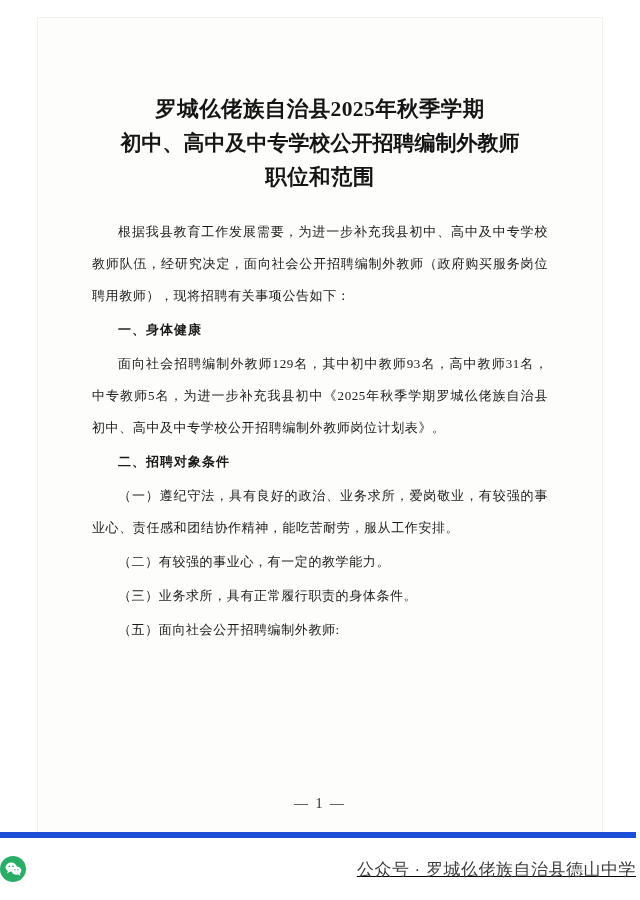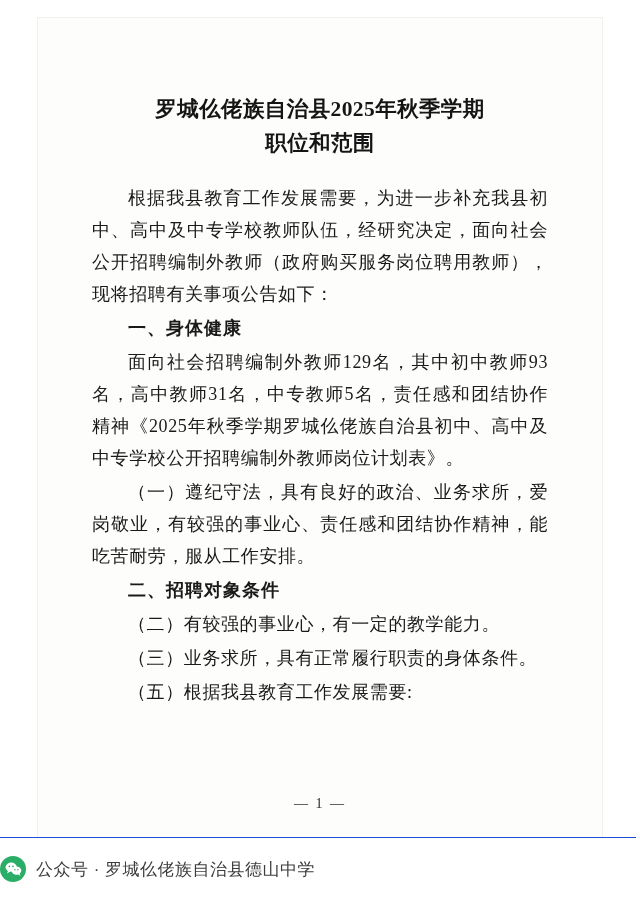--- a/index.html
+++ b/index.html
@@ -50,21 +50,21 @@
   .doc-title .tline.l2 {
     letter-spacing: 0px;
     font-size: 21px;
   }
   .body-text {
     margin-top: 22px;
     color: #1a1a1a;
   }
   p.para {
     margin: 0 0 2px 0;
-    font-size: 18px;
+    font-size: 13px;
     line-height: 32px;
     letter-spacing: 0.6px;
     text-align: justify;
     text-justify: inter-ideograph;
     color: #1a1a1a;
   }
   p.para.indent {
     text-indent: 2em;
   }
   p.para.heading {
@@ -84,23 +84,24 @@
   }
   .footer-bar {
     position: absolute;
     left: 0;
     right: 0;
     bottom: 0;
     height: 62px;
     background: #ffffff;
     display: flex;
     align-items: center;
-    justify-content: flex-start;
+    justify-content: space-between;
     gap: 10px;
-    border-top: 1px solid #1d4ed8;
+    border-top: 6px solid #1d4ed8;
+    text-decoration: underline;
   }
   .wechat-icon {
     width: 26px;
     height: 26px;
     border-radius: 50%;
     background: #2aae67;
     display: inline-flex;
     align-items: center;
     justify-content: center;
     flex: 0 0 auto;
@@ -117,32 +118,33 @@
 </head>
 <body>
 
 <div class="page">
 
   <div class="doc-sheet">
     <div class="doc-inner">
 
       <h1 class="doc-title">
         <span class="tline l1">罗城仫佬族自治县2025年秋季学期</span>
+        <span class="tline l2">初中、高中及中专学校公开招聘编制外教师</span>
         <span class="tline l3">职位和范围</span>
       </h1>
 
       <div class="body-text">
         <p class="para indent">根据我县教育工作发展需要，为进一步补充我县初中、高中及中专学校教师队伍，经研究决定，面向社会公开招聘编制外教师（政府购买服务岗位聘用教师），现将招聘有关事项公告如下：</p>
         <p class="para heading">一、身体健康</p>
-        <p class="para indent">面向社会招聘编制外教师129名，其中初中教师93名，高中教师31名，中专教师5名，责任感和团结协作精神《2025年秋季学期罗城仫佬族自治县初中、高中及中专学校公开招聘编制外教师岗位计划表》。</p>
+        <p class="para indent">面向社会招聘编制外教师129名，其中初中教师93名，高中教师31名，中专教师5名，为进一步补充我县初中《2025年秋季学期罗城仫佬族自治县初中、高中及中专学校公开招聘编制外教师岗位计划表》。</p>
+        <p class="para heading">二、招聘对象条件</p>
         <p class="para indent">（一）遵纪守法，具有良好的政治、业务求所，爱岗敬业，有较强的事业心、责任感和团结协作精神，能吃苦耐劳，服从工作安排。</p>
-        <p class="para heading">二、招聘对象条件</p>
         <p class="para indent">（二）有较强的事业心，有一定的教学能力。</p>
         <p class="para indent">（三）业务求所，具有正常履行职责的身体条件。</p>
-        <p class="para indent">（五）根据我县教育工作发展需要:</p>
+        <p class="para indent">（五）面向社会公开招聘编制外教师:</p>
       </div>
 
     </div>
 
     <div class="page-number">— 1 —</div>
   </div>
 
   <div class="footer-bar">
     <span class="wechat-icon">
       <svg width="17" height="14" viewBox="0 0 17 14" xmlns="http://www.w3.org/2000/svg">

